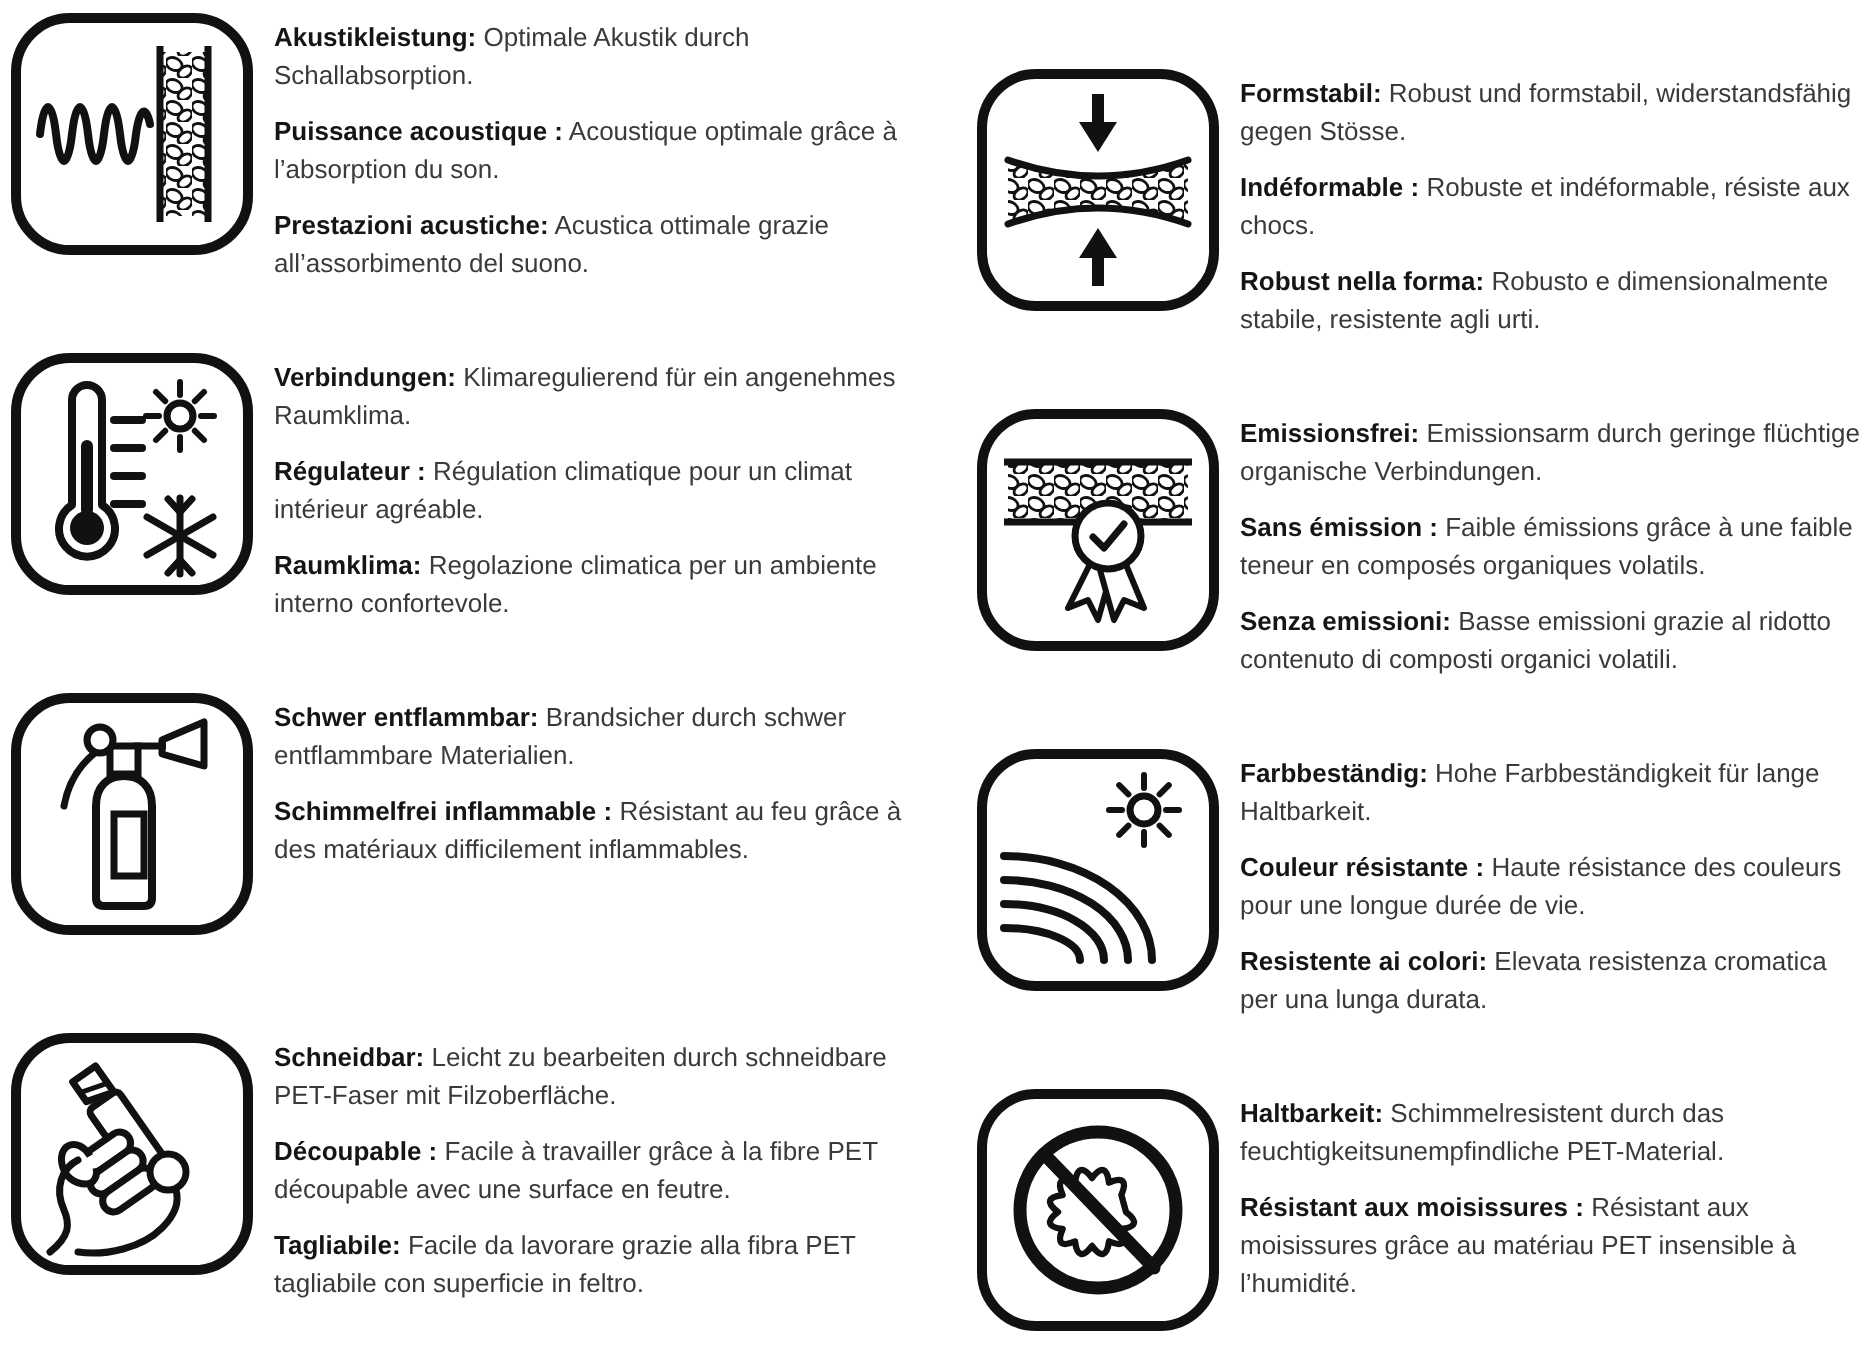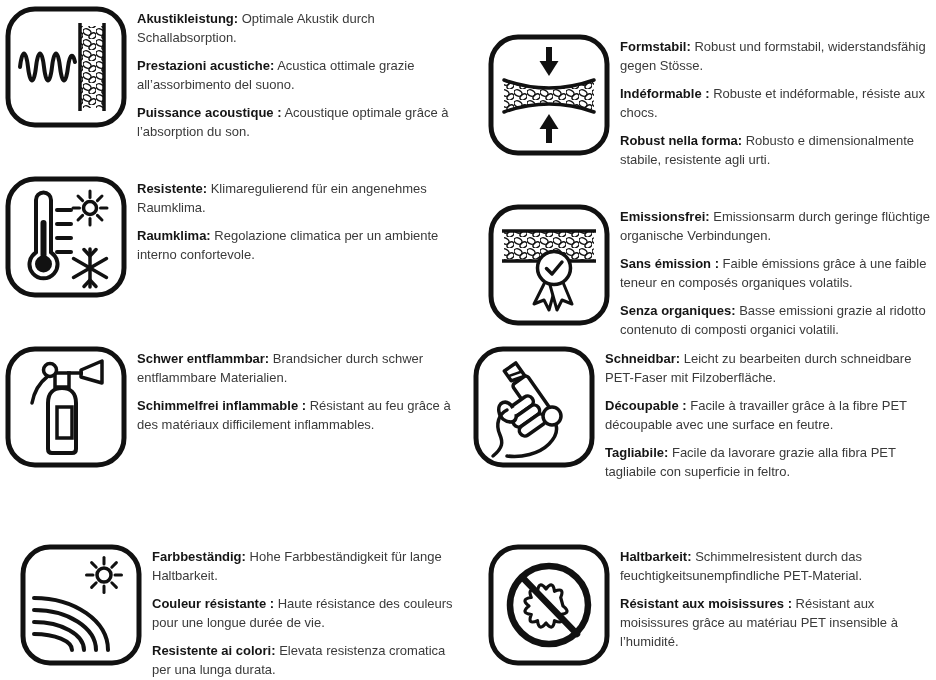--- a/index.html
+++ b/index.html
@@ -36,22 +36,22 @@
         </defs>
         <rect x="3" y="3" width="116" height="116" rx="27" fill="#fff" stroke="#111" stroke-width="5"></rect>
         <path d="M15,61 C17,43 21,43 23,61 C25,79 29,79 31,61 C33,43 37,43 39,61 C41,79 45,79 47,61 C49,43 53,43 55,61 C57,79 61,79 63,61 C65,47 68,47 70,56" fill="none" stroke="#111" stroke-width="4" stroke-linecap="round"></path>
         <rect x="76" y="20" width="22" height="82" fill="url(#p1)"></rect>
         <line x1="75" y1="17" x2="75" y2="105" stroke="#111" stroke-width="3.5"></line>
         <line x1="99" y1="17" x2="99" y2="105" stroke="#111" stroke-width="3.5"></line>
       </svg>
     </div>
     <div class="texts">
       <p><b>Akustikleistung:</b> <span>Optimale Akustik durch Schallabsorption.</span></p>
+      <p><b>Puissance acoustique :</b> <span>Acoustique optimale grâce à l’absorption du son.</span></p>
       <p><b>Prestazioni acustiche:</b> <span>Acustica ottimale grazie all’assorbimento del suono.</span></p>
-      <p><b>Puissance acoustique :</b> <span>Acoustique optimale grâce à l’absorption du son.</span></p>
     </div>
   </section>
 
   <section class="feature col-r">
     <div class="icon-box">
       <svg viewBox="0 0 122 122">
         <defs>
           <pattern id="p2" width="13" height="11" patternUnits="userSpaceOnUse">
             <ellipse cx="4" cy="4" rx="4.2" ry="3" transform="rotate(25 4 4)" fill="none" stroke="#111" stroke-width="1.4"></ellipse>
             <ellipse cx="9.5" cy="8" rx="3.8" ry="2.6" transform="rotate(-35 9.5 8)" fill="none" stroke="#111" stroke-width="1.4"></ellipse>
@@ -99,21 +99,22 @@
         <g stroke="#111" stroke-width="3.5" stroke-linecap="round" fill="none">
           <line x1="85" y1="73" x2="85" y2="111"></line>
           <line x1="68.5" y1="82.5" x2="101.5" y2="101.5"></line>
           <line x1="68.5" y1="101.5" x2="101.5" y2="82.5"></line>
           <path d="M79,73.5 L85,80 L91,73.5"></path>
           <path d="M79,110.5 L85,104 L91,110.5"></path>
         </g>
       </svg>
     </div>
     <div class="texts">
-      <p><b>Resistente:</b> <span>Klimaregulierend für ein angenehmes Raumklima.</span></p>
+      <p><b>Verbindungen:</b> <span>Klimaregulierend für ein angenehmes Raumklima.</span></p>
+      <p><b>Régulateur :</b> <span>Régulation climatique pour un climat intérieur agréable.</span></p>
       <p><b>Raumklima:</b> <span>Regolazione climatica per un ambiente interno confortevole.</span></p>
     </div>
   </section>
 
   <section class="feature col-r">
     <div class="icon-box">
       <svg viewBox="0 0 122 122">
         <defs>
           <pattern id="p4" width="13" height="11" patternUnits="userSpaceOnUse">
             <ellipse cx="4" cy="4" rx="4.2" ry="3" transform="rotate(25 4 4)" fill="none" stroke="#111" stroke-width="1.4"></ellipse>
@@ -126,67 +127,40 @@
         <line x1="14" y1="57" x2="108" y2="57" stroke="#111" stroke-width="3.5"></line>
         <path d="M58,76 L46,100 L56,96 L61,106 L68,81 Z" fill="#fff" stroke="#111" stroke-width="3" stroke-linejoin="round"></path>
         <path d="M74,76 L84,100 L74,96 L69,106 L62,81 Z" fill="#fff" stroke="#111" stroke-width="3" stroke-linejoin="round"></path>
         <circle cx="66" cy="64" r="16.5" fill="#fff" stroke="#111" stroke-width="3.5"></circle>
         <path d="M58.5,64.5 L64,70 L74,58" fill="none" stroke="#111" stroke-width="3.5" stroke-linecap="round" stroke-linejoin="round"></path>
       </svg>
     </div>
     <div class="texts">
       <p><b>Emissionsfrei:</b> <span>Emissionsarm durch geringe flüchtige organische Verbindungen.</span></p>
       <p><b>Sans émission :</b> <span>Faible émissions grâce à une faible teneur en composés organiques volatils.</span></p>
-      <p><b>Senza organiques:</b> <span>Basse emissioni grazie al ridotto contenuto di composti organici volatili.</span></p>
+      <p><b>Senza emissioni:</b> <span>Basse emissioni grazie al ridotto contenuto di composti organici volatili.</span></p>
     </div>
   </section>
 
   <section class="feature">
     <div class="icon-box">
       <svg viewBox="0 0 122 122">
         <rect x="3" y="3" width="116" height="116" rx="27" fill="#fff" stroke="#111" stroke-width="5"></rect>
         <path d="M76,24 L97,15 L97,37 L76,31 Z" fill="#fff" stroke="#111" stroke-width="3.5" stroke-linejoin="round"></path>
         <line x1="62" y1="27" x2="78" y2="27" stroke="#111" stroke-width="3.5"></line>
         <path d="M43,30 C34,37 29,46 27,57" fill="none" stroke="#111" stroke-width="3.5" stroke-linecap="round"></path>
         <rect x="50" y="27" width="14" height="14" fill="#fff" stroke="#111" stroke-width="3.5"></rect>
         <circle cx="45" cy="24" r="6.5" fill="#fff" stroke="#111" stroke-width="3.5"></circle>
         <path d="M43,103 L43,57 C43,47 49,42 57,42 C65,42 71,47 71,57 L71,103 Q71,107 67,107 L47,107 Q43,107 43,103 Z" fill="#fff" stroke="#111" stroke-width="4" stroke-linejoin="round"></path>
         <rect x="52" y="61" width="15" height="31" fill="none" stroke="#111" stroke-width="3.5"></rect>
       </svg>
     </div>
     <div class="texts">
       <p><b>Schwer entflammbar:</b> <span>Brandsicher durch schwer entflammbare Materialien.</span></p>
       <p><b>Schimmelfrei inflammable :</b> <span>Résistant au feu grâce à des matériaux difficilement inflammables.</span></p>
-    </div>
-  </section>
-
-  <section class="feature">
-    <div class="icon-box">
-      <svg viewBox="0 0 122 122">
-        <rect x="3" y="3" width="116" height="116" rx="27" fill="#fff" stroke="#111" stroke-width="5"></rect>
-        <g transform="rotate(-35 56 48)">
-          <polygon points="49,15 63,15 63,31 49,27" fill="#fff" stroke="#111" stroke-width="3.5" stroke-linejoin="round"></polygon>
-          <line x1="49" y1="21.5" x2="63" y2="25.5" stroke="#111" stroke-width="2.5"></line>
-          <rect x="47" y="31" width="18" height="42" rx="3" fill="#fff" stroke="#111" stroke-width="3.5"></rect>
-        </g>
-        <g fill="#fff" stroke="#111" stroke-width="3.5" stroke-linejoin="round">
-          <rect x="32" y="55.5" width="30" height="11" rx="5.5" transform="rotate(-35 47 61)"></rect>
-          <rect x="38.3" y="64.5" width="30" height="11" rx="5.5" transform="rotate(-35 53.3 70)"></rect>
-          <rect x="44.6" y="73.5" width="30" height="11" rx="5.5" transform="rotate(-35 59.6 79)"></rect>
-          <circle cx="79" cy="70" r="9"></circle>
-        </g>
-        <path d="M40,62 C34,52 24,56 26,66 C27,72 32,76 38,76 C42,76 44,72 43,68" fill="#fff" stroke="#111" stroke-width="3.5" stroke-linejoin="round"></path>
-        <path d="M20,110 C30,102 30,96 27,89 C22,78 26,68 34,64" fill="none" stroke="#111" stroke-width="3.5" stroke-linecap="round"></path>
-        <path d="M34,110 C48,112 66,108 76,98 C82,92 85,86 83,79" fill="none" stroke="#111" stroke-width="3.5" stroke-linecap="round"></path>
-      </svg>
-    </div>
-    <div class="texts">
-      <p><b>Schneidbar:</b> <span>Leicht zu bearbeiten durch schneidbare PET-Faser mit Filzoberfläche.</span></p>
-      <p><b>Découpable :</b> <span>Facile à travailler grâce à la fibre PET découpable avec une surface en feutre.</span></p>
-      <p><b>Tagliabile:</b> <span>Facile da lavorare grazie alla fibra PET tagliabile con superficie in feltro.</span></p>
     </div>
   </section>
 
   <section class="feature col-r">
     <div class="icon-box">
       <svg viewBox="0 0 122 122">
         <rect x="3" y="3" width="116" height="116" rx="27" fill="#fff" stroke="#111" stroke-width="5"></rect>
         <g fill="none" stroke="#111" stroke-width="4" stroke-linecap="round">
           <path d="M14,54 A74,52 0 0 1 88,106"></path>
           <path d="M14,66 A62,40 0 0 1 76,106"></path>
@@ -206,20 +180,47 @@
         </g>
       </svg>
     </div>
     <div class="texts">
       <p><b>Farbbeständig:</b> <span>Hohe Farbbeständigkeit für lange Haltbarkeit.</span></p>
       <p><b>Couleur résistante :</b> <span>Haute résistance des couleurs pour une longue durée de vie.</span></p>
       <p><b>Resistente ai colori:</b> <span>Elevata resistenza cromatica per una lunga durata.</span></p>
     </div>
   </section>
 
+  <section class="feature">
+    <div class="icon-box">
+      <svg viewBox="0 0 122 122">
+        <rect x="3" y="3" width="116" height="116" rx="27" fill="#fff" stroke="#111" stroke-width="5"></rect>
+        <g transform="rotate(-35 56 48)">
+          <polygon points="49,15 63,15 63,31 49,27" fill="#fff" stroke="#111" stroke-width="3.5" stroke-linejoin="round"></polygon>
+          <line x1="49" y1="21.5" x2="63" y2="25.5" stroke="#111" stroke-width="2.5"></line>
+          <rect x="47" y="31" width="18" height="42" rx="3" fill="#fff" stroke="#111" stroke-width="3.5"></rect>
+        </g>
+        <g fill="#fff" stroke="#111" stroke-width="3.5" stroke-linejoin="round">
+          <rect x="32" y="55.5" width="30" height="11" rx="5.5" transform="rotate(-35 47 61)"></rect>
+          <rect x="38.3" y="64.5" width="30" height="11" rx="5.5" transform="rotate(-35 53.3 70)"></rect>
+          <rect x="44.6" y="73.5" width="30" height="11" rx="5.5" transform="rotate(-35 59.6 79)"></rect>
+          <circle cx="79" cy="70" r="9"></circle>
+        </g>
+        <path d="M40,62 C34,52 24,56 26,66 C27,72 32,76 38,76 C42,76 44,72 43,68" fill="#fff" stroke="#111" stroke-width="3.5" stroke-linejoin="round"></path>
+        <path d="M20,110 C30,102 30,96 27,89 C22,78 26,68 34,64" fill="none" stroke="#111" stroke-width="3.5" stroke-linecap="round"></path>
+        <path d="M34,110 C48,112 66,108 76,98 C82,92 85,86 83,79" fill="none" stroke="#111" stroke-width="3.5" stroke-linecap="round"></path>
+      </svg>
+    </div>
+    <div class="texts">
+      <p><b>Schneidbar:</b> <span>Leicht zu bearbeiten durch schneidbare PET-Faser mit Filzoberfläche.</span></p>
+      <p><b>Découpable :</b> <span>Facile à travailler grâce à la fibre PET découpable avec une surface en feutre.</span></p>
+      <p><b>Tagliabile:</b> <span>Facile da lavorare grazie alla fibra PET tagliabile con superficie in feltro.</span></p>
+    </div>
+  </section>
+
   <section class="feature col-r">
     <div class="icon-box">
       <svg viewBox="0 0 122 122">
         <rect x="3" y="3" width="116" height="116" rx="27" fill="#fff" stroke="#111" stroke-width="5"></rect>
         <path d="M75,62 Q84.1,69 72.7,70.5 Q77.1,81.1 66.5,76.7 Q65,88.1 58,79 Q51,88.1 49.5,76.7 Q38.9,81.1 43.3,70.5 Q31.9,69 41,62 Q31.9,55 43.3,53.5 Q38.9,42.9 49.5,47.3 Q51,35.9 58,45 Q65,35.9 66.5,47.3 Q77.1,42.9 72.7,53.5 Z" fill="none" stroke="#111" stroke-width="3.2" stroke-linejoin="round"></path>
         <circle cx="61" cy="61" r="39" fill="none" stroke="#111" stroke-width="6.5"></circle>
         <line x1="34" y1="33" x2="89" y2="90" stroke="#111" stroke-width="6.5" stroke-linecap="round"></line>
       </svg>
     </div>
     <div class="texts">

